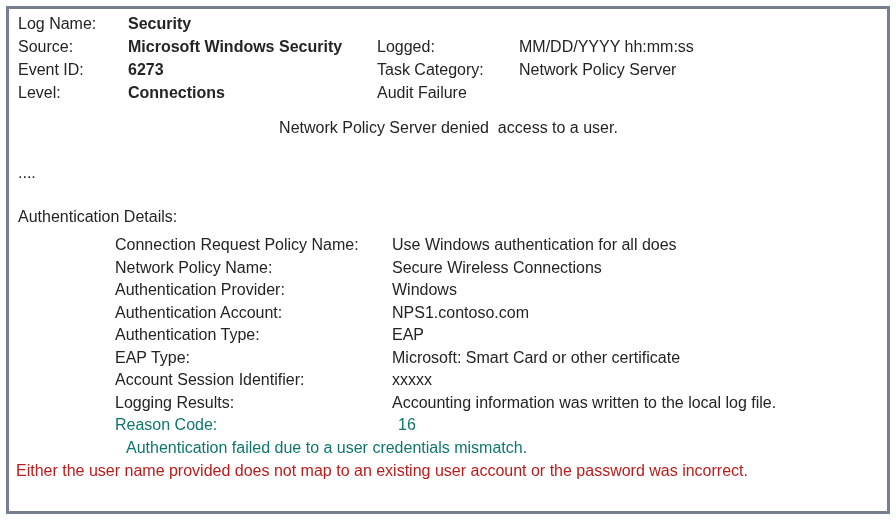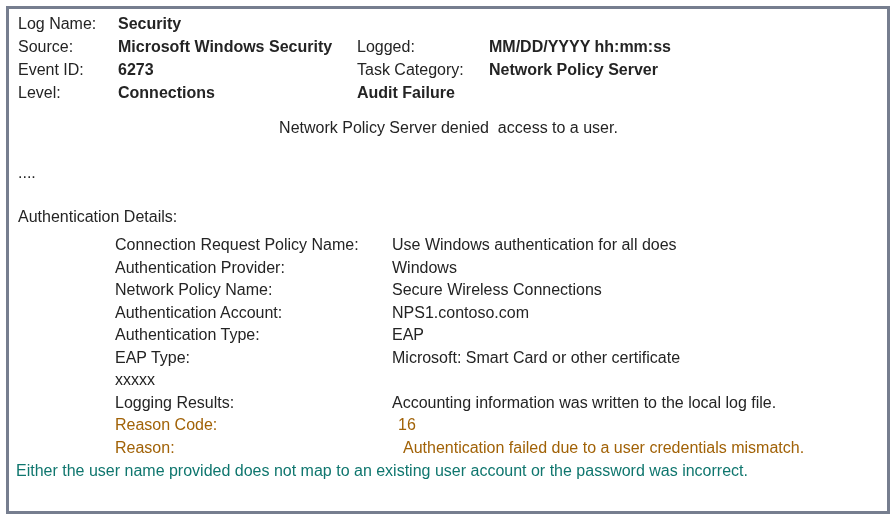--- a/index.html
+++ b/index.html
@@ -21,41 +21,41 @@
     border: 3px solid #767e8f;
     box-sizing: border-box;
     background: #ffffff;
   }
   .content {
     padding: 3px 8px 0 9px;
     font-size: 16px;
     line-height: 23px;
   }
   
-  .hrow { display: flex; }
+  .hrow { display: flex; gap: 10px; }
   .hlabel  { width: 100px; flex-shrink: 0; }
   .hvalue  { width: 239px; flex-shrink: 0; font-weight: bold; }
   .hrlabel { width: 132px; flex-shrink: 0; }
-  .hrvalue { flex: 1; white-space: nowrap; font-weight: bold; }
+  .hrvalue { flex: 1; white-space: nowrap; }
 
   .desc    { margin: 12px 0 0 0; white-space: pre-wrap; text-align: center; }
   .dots    { margin: 22px 0 0 0; }
   .section { margin: 21px 0 0 0; }
 
   .details { margin: 6px 0 0 0; padding-left: 97px; }
   .drow { display: flex; line-height: 22.5px; }
   .dlabel { width: 277px; flex-shrink: 0; }
   .dvalue { flex: 1; white-space: nowrap; }
-  .drow.red-row .dlabel, .drow.red-row .dvalue { color: #a16207; }
+  .drow.red-row .dlabel, .drow.red-row .dvalue { color: #0f766e; }
   .drow:nth-child(9)  .dvalue { padding-left: 6px; }
   .drow:nth-child(10) .dvalue { padding-left: 11px; }
 
   .footer {
     margin: 0 0 0 -2px;
-    color: #0f766e;
+    color: #b91c1c;
     white-space: nowrap;
   }
 </style>
 </head>
 <body>
 
 <div class="frame">
   <div class="content">
 
     <div class="header">
@@ -87,52 +87,52 @@
     <p class="desc">Network Policy Server denied  access to a user.</p>
     <p class="dots">....</p>
     <p class="section">Authentication Details:</p>
 
     <div class="details">
       <div class="drow">
         <span class="dlabel">Connection Request Policy Name:</span>
         <span class="dvalue">Use Windows authentication for all does</span>
       </div>
       <div class="drow">
+        <span class="dlabel">Network Policy Name:</span>
+        <span class="dvalue">Secure Wireless Connections</span>
+      </div>
+      <div class="drow">
         <span class="dlabel">Authentication Provider:</span>
         <span class="dvalue">Windows</span>
-      </div>
-      <div class="drow">
-        <span class="dlabel">Network Policy Name:</span>
-        <span class="dvalue">Secure Wireless Connections</span>
       </div>
       <div class="drow">
         <span class="dlabel">Authentication Account:</span>
         <span class="dvalue">NPS1.contoso.com</span>
       </div>
       <div class="drow">
         <span class="dlabel">Authentication Type:</span>
         <span class="dvalue">EAP</span>
       </div>
       <div class="drow">
         <span class="dlabel">EAP Type:</span>
         <span class="dvalue">Microsoft: Smart Card or other certificate</span>
       </div>
       <div class="drow">
+        <span class="dlabel">Account Session Identifier:</span>
         <span class="dvalue">xxxxx</span>
       </div>
       <div class="drow">
         <span class="dlabel">Logging Results:</span>
         <span class="dvalue">Accounting information was written to the local log file.</span>
       </div>
       <div class="drow red-row">
         <span class="dlabel">Reason Code:</span>
         <span class="dvalue">16</span>
       </div>
       <div class="drow red-row">
-        <span class="dlabel">Reason:</span>
         <span class="dvalue">Authentication failed due to a user credentials mismatch.</span>
       </div>
     </div>
 
     <p class="footer">Either the user name provided does not map to an existing user account or the password was incorrect.</p>
 
   </div>
 </div>
 
 </body></html>

